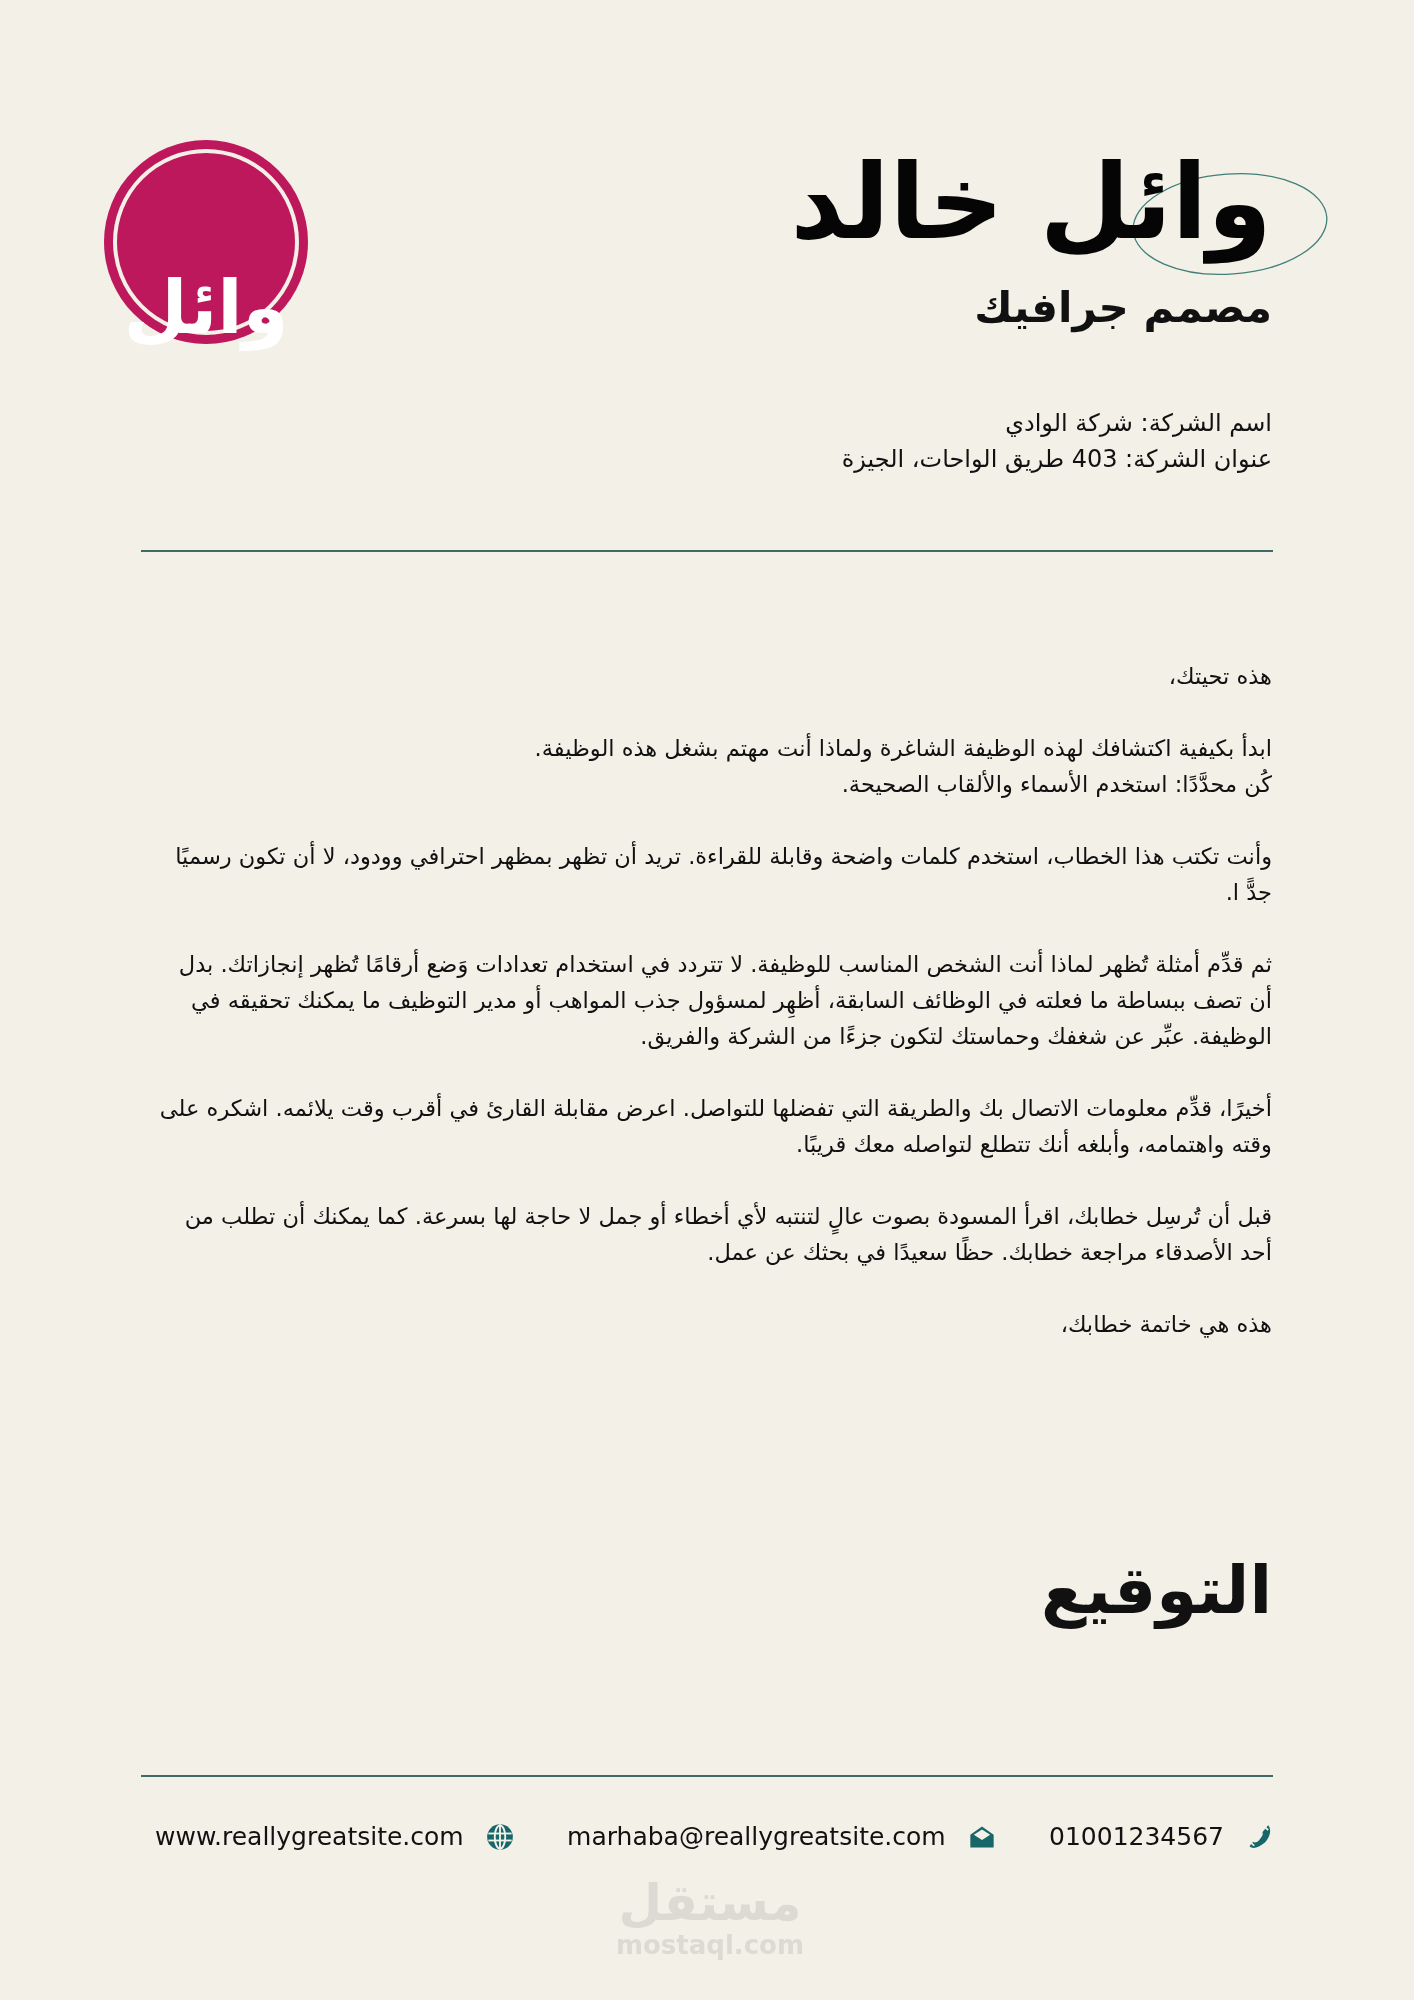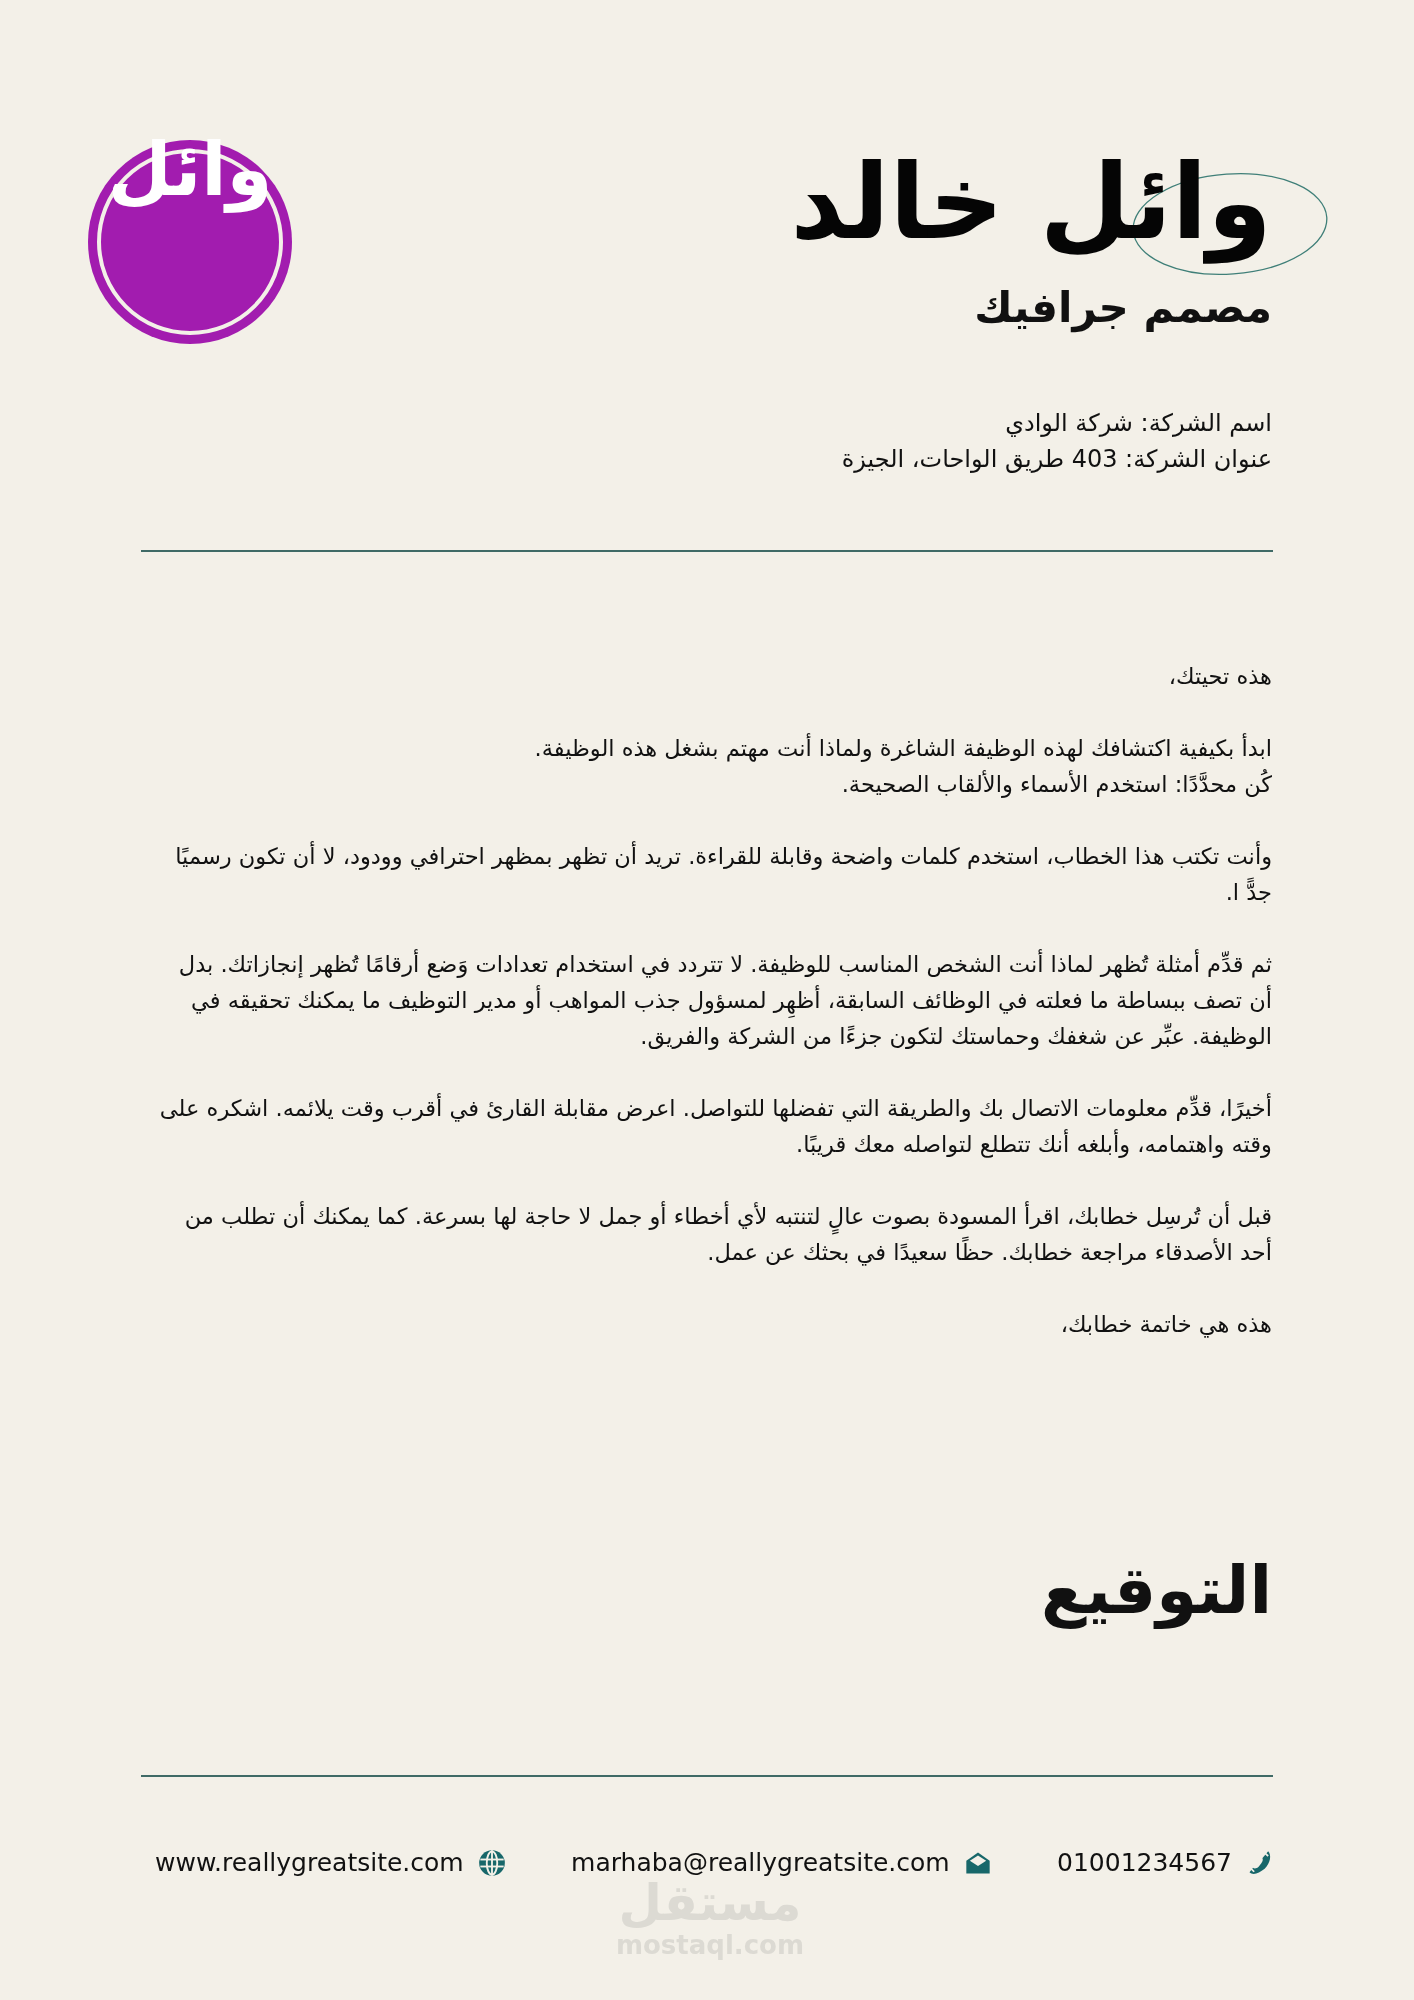--- a/index.html
+++ b/index.html
@@ -5,24 +5,24 @@
     html, body { margin: 0; padding: 0; }
     body {
       width: 1414px; height: 2000px;
       background: #f3f0e8;
       position: relative;
       overflow: hidden;
       font-family: "DejaVu Sans", sans-serif;
       color: #111;
     }
     .logo {
-      position: absolute; left: 88px; top: 140px;
+      position: absolute; left: 104px; top: 140px;
       width: 204px; height: 204px; border-radius: 50%;
-      background: #a21caf;
-      display: flex; align-items: flex-start; justify-content: center;
+      background: #be185d;
+      display: flex; align-items: flex-end; justify-content: center;
     }
     .logo-ring {
       position: absolute; left: 9px; top: 9px; right: 9px; bottom: 9px;
       border: 4px solid #f3f0e8; border-radius: 50%;
     }
     .logo-text {
       position: relative;
       color: #ffffff; font-weight: bold; font-size: 74px;
       direction: rtl; line-height: 1; margin-top: -8px;
     }
@@ -60,21 +60,21 @@
     .greeting { margin-bottom: 36px; }
     .signature {
       position: absolute; right: 142px; top: 1555px;
       direction: rtl; font-size: 66px; font-weight: bold; line-height: 1.1;
     }
     .contacts {
       position: absolute; left: 155px; right: 140px; top: 1822px;
       display: flex; justify-content: space-between; align-items: center;
       font-size: 25px; color: #111;
     }
-    .contact { display: flex; align-items: center; gap: 14px; margin-top: 26px; }
+    .contact { display: flex; align-items: center; gap: 22px; }
     .icon { display: inline-flex; width: 28px; height: 28px; }
     .icon svg { width: 28px; height: 28px; }
     .watermark {
       position: absolute; left: 610px; top: 1878px; width: 200px;
       text-align: center; color: #dcdad3;
     }
     .wm-ar { font-size: 50px; font-weight: bold; direction: rtl; line-height: 1; }
     .wm-en { font-size: 26px; font-weight: bold; line-height: 1; margin-top: 4px; }
   </style>
 </head>

